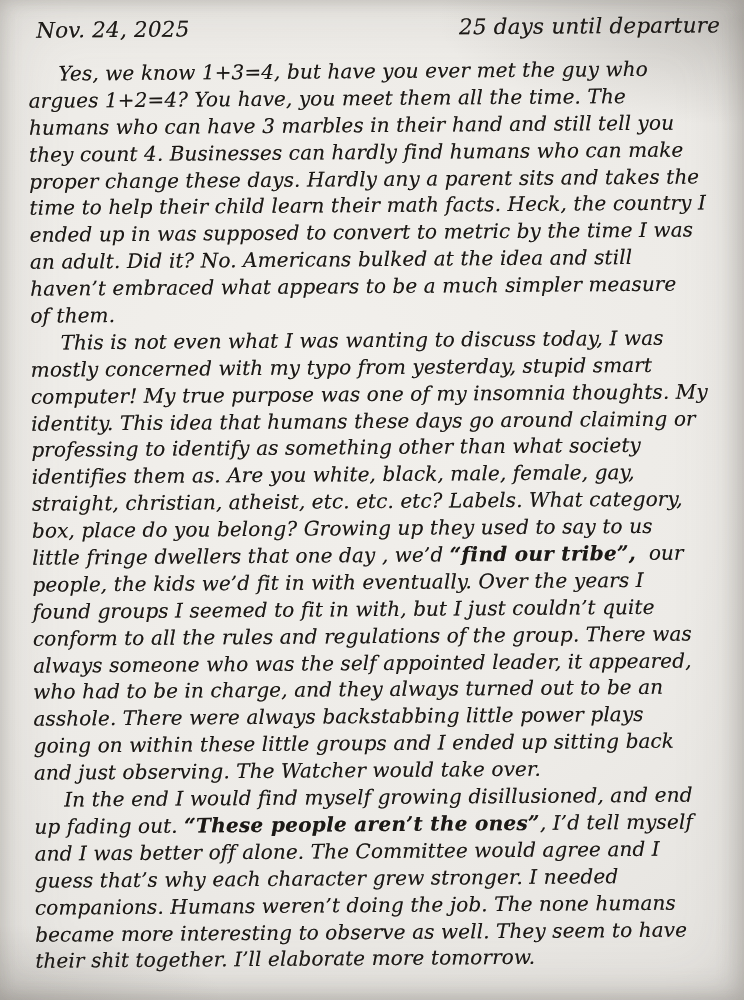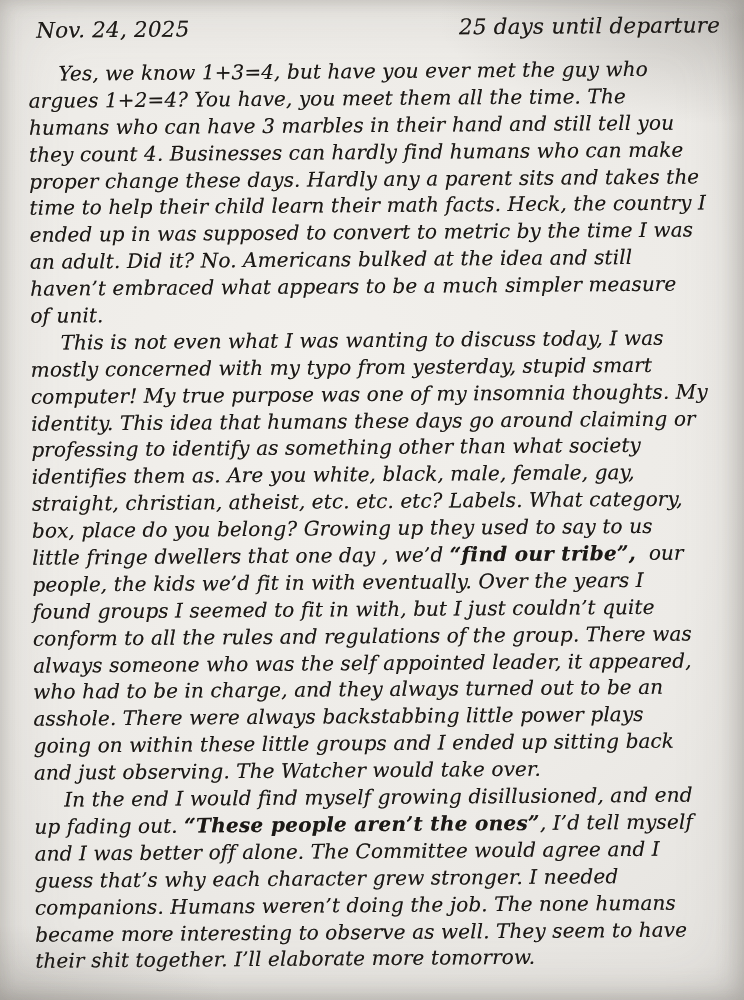--- a/index.html
+++ b/index.html
@@ -82,21 +82,21 @@
         <div>
           <div class="line indent"><span>Yes, we know 1+3=4, but have you ever met the guy who</span></div>
           <div class="line"><span>argues 1+2=4? You have, you meet them all the time. The</span></div>
           <div class="line"><span>humans who can have 3 marbles in their hand and still tell you</span></div>
           <div class="line"><span>they count 4. Businesses can hardly find humans who can make</span></div>
           <div class="line"><span>proper change these days. Hardly any a parent sits and takes the</span></div>
           <div class="line"><span>time to help their child learn their math facts. Heck, the country I</span></div>
           <div class="line"><span>ended up in was supposed to convert to metric by the time I was</span></div>
           <div class="line"><span>an adult. Did it? No. Americans bulked at the idea and still</span></div>
           <div class="line"><span>haven’t embraced what appears to be a much simpler measure</span></div>
-          <div class="line"><span>of unit.</span></div>
+          <div class="line"><span>of them.</span></div>
         </div>
         <div>
           <div class="line indent"><span>This is not even what I was wanting to discuss today, I was</span></div>
           <div class="line"><span>mostly concerned with my typo from yesterday, stupid smart</span></div>
           <div class="line"><span>computer! My true purpose was one of my insomnia thoughts. My</span></div>
           <div class="line"><span>identity. This idea that humans these days go around claiming or</span></div>
           <div class="line"><span>professing to identify as something other than what society</span></div>
           <div class="line"><span>identifies them as. Are you white, black, male, female, gay,</span></div>
           <div class="line"><span>straight, christian, atheist, etc. etc. etc? Labels. What category,</span></div>
           <div class="line"><span>box, place do you belong? Growing up they used to say to us</span></div>

